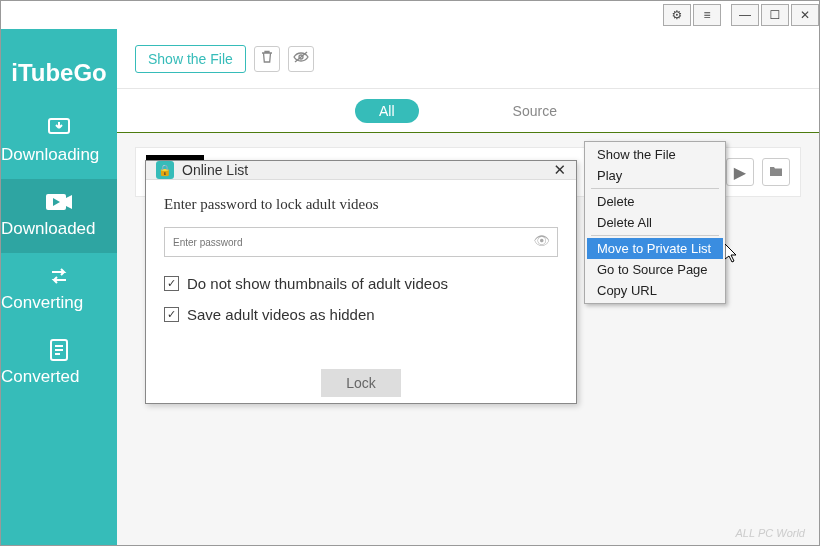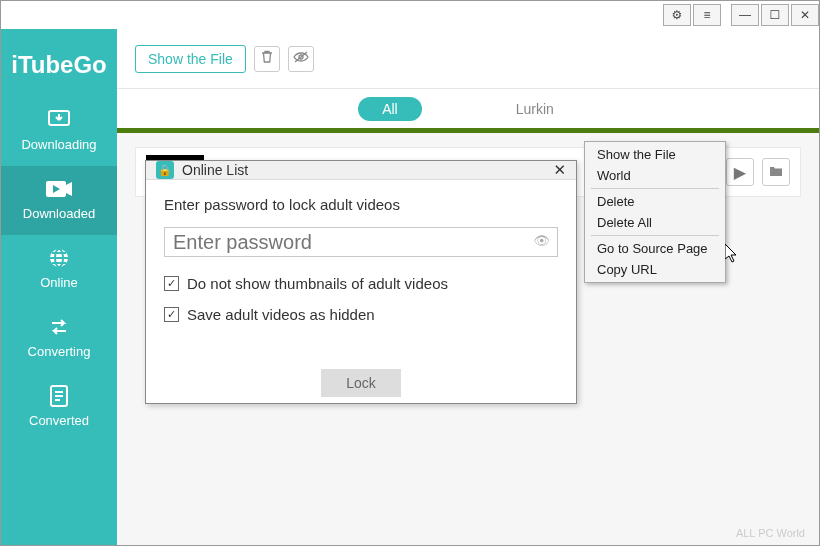--- a/index.html
+++ b/index.html
@@ -4,68 +4,68 @@
 <style>
   * { box-sizing: border-box; margin: 0; padding: 0; font-family: "Segoe UI", Arial, sans-serif; }
   body { width: 820px; height: 546px; background: #fff; position: relative; border: 1px solid #999; overflow: hidden; }
   
   .titlebar { height: 28px; display: flex; justify-content: flex-end; align-items: center; background: #fff; }
   .titlebar .win-btn { width: 28px; height: 22px; display: flex; align-items: center; justify-content: center; border: 1px solid #aaa; margin-left: 2px; cursor: pointer; font-size: 12px; color: #444; background: #f5f5f5; }
   .titlebar .sep { width: 8px; }
   
   .main { display: flex; height: calc(100% - 28px); }
   
-  .sidebar { width: 116px; background: #36bcb9; display: flex; flex-direction: column; align-items: center; color: #fff; padding-top: 14px; }
+  .sidebar { width: 116px; background: #36bcb9; display: flex; flex-direction: column; align-items: center; color: #fff; padding-top: 22px; }
   .sidebar .logo { font-size: 24px; font-weight: bold; padding: 8px 0 18px; }
-  .sidebar .navitem { width: 100%; text-align: center; padding: 10px 0 14px; font-size: 13px; cursor: pointer; }
+  .sidebar .navitem { width: 100%; text-align: left; padding: 10px 0 14px; font-size: 17px; cursor: pointer; }
   .sidebar .navitem.active { background: #2ea5a2; }
   .sidebar .navitem .nicon { height: 26px; display: flex; align-items: center; justify-content: center; margin-bottom: 4px; }
   .sidebar .navitem svg { stroke: #fff; fill: none; stroke-width: 2; }
   
   .content { flex: 1; background: #f6f6f6; display: flex; flex-direction: column; position: relative; }
   
   .toolbar { height: 60px; background: #fff; border-bottom: 1px solid #e6e6e6; display: flex; align-items: center; padding: 0 18px; }
   .show-file-btn { border: 1px solid #36bcb9; color: #36bcb9; background: #fff; padding: 5px 12px; border-radius: 3px; font-size: 14px; cursor: pointer; }
   .tool-icon { width: 26px; height: 26px; border: 1px solid #ccc; border-radius: 3px; margin-left: 8px; display: flex; align-items: center; justify-content: center; cursor: pointer; color: #888; }
   .search { margin-left: auto; width: 130px; height: 30px; border: 1px solid #ccc; border-radius: 3px; padding: 0 8px; font-size: 14px; color: #888; }
   
-  .tabs-row { height: 44px; background: #fff; display: flex; align-items: center; justify-content: center; gap: 70px; border-bottom: 5px solid #4d7c0f; }
+  .tabs-row { height: 44px; background: #fff; display: flex; align-items: center; justify-content: center; gap: 70px; border-bottom: 1px solid #4d7c0f; }
   .tab { color: #888; font-size: 14px; cursor: pointer; padding: 4px 24px; border-radius: 14px; }
   .tab.active { background: #36bcb9; color: #fff; }
   
   .list-area { flex: 1; padding: 14px 18px; position: relative; }
   .row { background: #fff; border: 1px solid #e8e8e8; height: 50px; display: flex; align-items: center; padding: 0 10px; gap: 12px; }
   .thumb { width: 58px; height: 34px; background: #000; display: flex; align-items: center; justify-content: center; }
   .thumb-inner { width: 26px; height: 22px; background: #fbdc18; border: 2px solid #000; }
   .row-title { color: #36bcb9; font-size: 15px; }
   .row-actions { margin-left: auto; display: flex; gap: 8px; }
   .row-action { width: 28px; height: 28px; border: 1px solid #ccc; border-radius: 3px; display: flex; align-items: center; justify-content: center; cursor: pointer; color: #777; background: #fff; }
   
   
   .dialog { position: absolute; left: 144px; top: 159px; width: 432px; height: 244px; background: #fff; border: 1px solid #888; box-shadow: 2px 2px 6px rgba(0,0,0,0.2); z-index: 20; display: flex; flex-direction: column; }
   .dialog-title { height: 32px; background: #f0f0f0; display: flex; align-items: center; padding: 0 10px; font-size: 14px; color: #333; border-bottom: 1px solid #ddd; }
   .dialog-title .dicon { width: 18px; height: 18px; background: #36bcb9; border-radius: 3px; margin-right: 8px; display: flex; align-items: center; justify-content: center; color: #fff; font-size: 11px; }
   .dialog-title .close { margin-left: auto; cursor: pointer; font-size: 15px; color: #333; }
   .dialog-body { padding: 16px 18px 10px; flex: 1; display: flex; flex-direction: column; }
-  .dialog-body .prompt { font-size: 15px; color: #333; margin-bottom: 14px; }
+  .dialog-body .prompt { font-size: 15px; color: #333; margin-bottom: 14px; font-family: Liberation Serif, serif; }
   .pw-wrap { position: relative; margin-bottom: 18px; }
-  .pw-input { width: 100%; height: 30px; border: 1px solid #c8c8c8; padding: 0 30px 0 8px; font-size: 20px; color: #888; }
+  .pw-input { width: 100%; height: 30px; border: 1px solid #c8c8c8; padding: 0 30px 0 8px; font-size: 10px; color: #888; }
   .pw-eye { position: absolute; right: 8px; top: 6px; color: #aaa; cursor: pointer; font-size: 13px; }
   .chk-row { display: flex; align-items: center; font-size: 15px; color: #333; margin-bottom: 14px; cursor: pointer; }
   .chk-row .chkbox { width: 15px; height: 15px; border: 1px solid #666; margin-right: 8px; display: flex; align-items: center; justify-content: center; font-size: 11px; color: #333; }
   .lock-btn { align-self: center; width: 80px; height: 28px; background: #ddd; color: #666; border: none; font-size: 14px; cursor: pointer; margin-top: 32px; }
   
   
   .ctxmenu { position: absolute; left: 583px; top: 140px; width: 142px; background: #f4f4f4; border: 1px solid #aaa; box-shadow: 2px 2px 4px rgba(0,0,0,0.25); z-index: 30; padding: 2px; font-size: 13px; }
   .ctxmenu .mi { padding: 3px 10px; cursor: pointer; color: #222; }
   .ctxmenu .mi.hl { background: #3a8de0; color: #fff; }
   .ctxmenu .divider { height: 1px; background: #ccc; margin: 2px 4px; }
   .cursor { position: absolute; left: 724px; top: 243px; z-index: 40; pointer-events: none; }
   
-  .watermark { position: absolute; right: 14px; bottom: 6px; font-size: 11px; color: #ccc; }
+  .watermark { position: absolute; right: 14px; bottom: 6px; font-size: 11px; color: #ccc; font-style: italic; }
 </style>
 </head>
 <body>
 
 <div class="titlebar">
   <div class="win-btn">
       <span>⚙</span>
     </div>
   <div class="win-btn">
       <span>≡</span>
@@ -101,30 +101,20 @@
       <div class="nicon">
         <svg width="30" height="20" viewBox="0 0 30 20">
             <rect x="2" y="2" width="20" height="16" rx="2" fill="#fff" stroke="none"></rect>
             <polygon points="9,6 9,14 16,10" fill="#2ea5a2" stroke="none"></polygon>
             <path d="M22 6l6-3v14l-6-3z" fill="#fff" stroke="none"></path>
           </svg>
       </div>
       <div>Downloaded</div>
     </div>
 
-    <div class="navitem">
-      <div class="nicon">
-        <svg width="24" height="24" viewBox="0 0 24 24">
-            <circle cx="12" cy="12" r="9" fill="#fff" stroke="none"></circle>
-            <ellipse cx="12" cy="12" rx="4" ry="9" fill="none" stroke="#36bcb9"></ellipse>
-            <path d="M3 12h18M5 7h14M5 17h14" stroke="#36bcb9"></path>
-          </svg>
-      </div>
-      <div>Online</div>
-    </div>
 
     <div class="navitem">
       <div class="nicon">
         <svg width="24" height="22" viewBox="0 0 24 22">
             <path d="M5 7h12l-3-3m3 3l-3 3M19 15H7l3 3m-3-3l3-3"></path>
           </svg>
       </div>
       <div>Converting</div>
     </div>
 
@@ -151,21 +141,21 @@
         <span><svg width="16" height="14" viewBox="0 0 16 14" stroke="#888" fill="none" stroke-width="1.3">
               <path d="M1 7s2.5-4 7-4 7 4 7 4-2.5 4-7 4-7-4-7-4z"></path>
               <circle cx="8" cy="7" r="2"></circle>
               <line x1="2" y1="12" x2="14" y2="2"></line>
             </svg></span>
       </div>
     </div>
 
     <div class="tabs-row">
       <div class="tab active">All</div>
-      <div class="tab">Lurkin</div>
+      <div class="tab">Source</div>
     </div>
 
     <div class="list-area">
       <div class="row">
         <div class="thumb">
             <div class="thumb-inner"></div>
           </div>
         <div class="row-title">7.DaniLeigh - Lurkin (Official Audio)</div>
         <div class="row-actions">
           <div class="row-action">
@@ -203,24 +193,25 @@
     <div class="chk-row">
       <div class="chkbox">✓</div>
       <span>Save adult videos as hidden</span>
     </div>
     <button class="lock-btn">Lock</button>
   </div>
 </div>
 
 <div class="ctxmenu">
   <div class="mi">Show the File</div>
-  <div class="mi">World</div>
+  <div class="mi">Play</div>
   <div class="divider"></div>
   <div class="mi">Delete</div>
   <div class="mi">Delete All</div>
   <div class="divider"></div>
+  <div class="mi hl">Move to Private List</div>
   <div class="mi">Go to Source Page</div>
   <div class="mi">Copy URL</div>
 </div>
 
 <svg class="cursor" width="16" height="20" viewBox="0 0 16 20">
   <path d="M0 0 L0 15 L4 12 L7 18 L9 17 L6 11 L11 11 Z" fill="#fff" stroke="#000" stroke-width="1"></path>
 </svg>
 
 </body></html>

